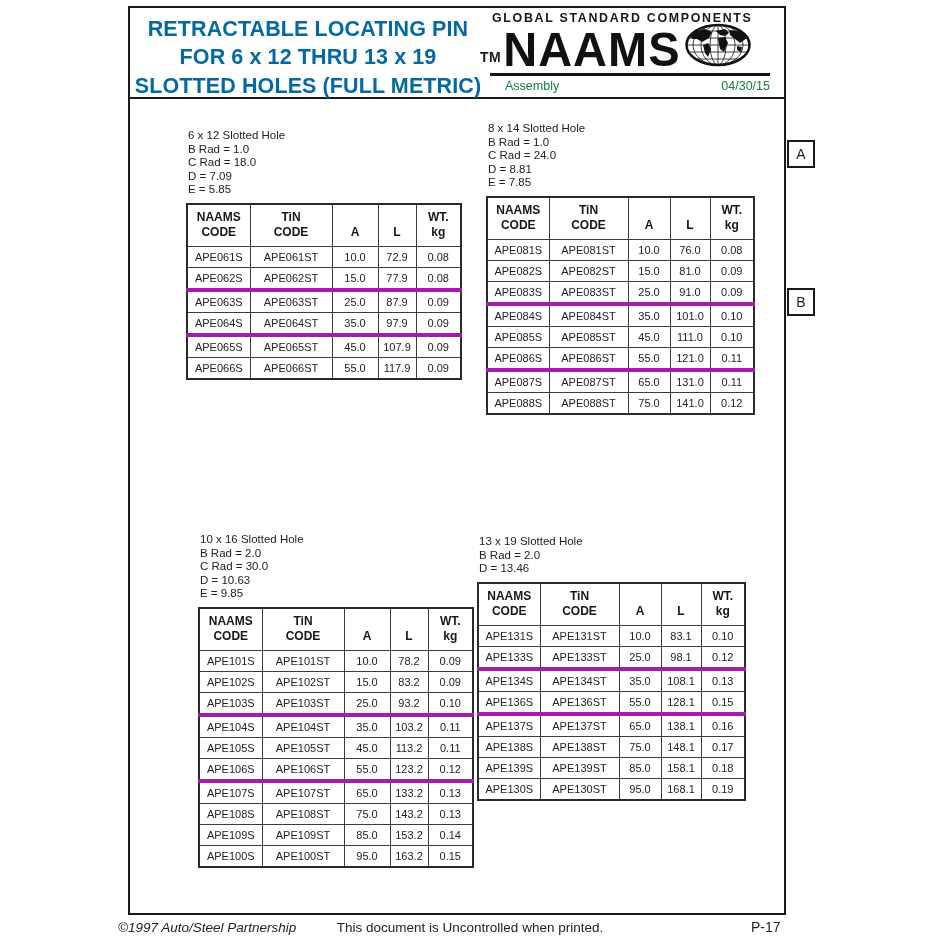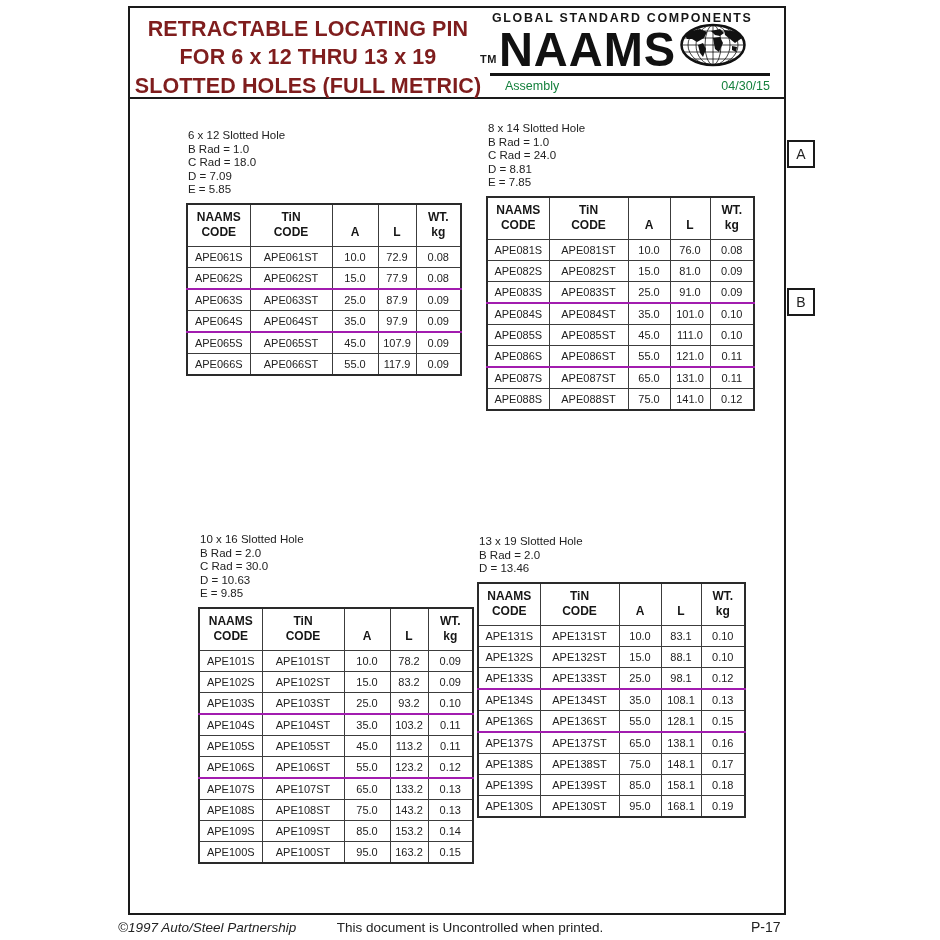--- a/index.html
+++ b/index.html
@@ -11,30 +11,30 @@
     position:absolute;left:128px;top:6px;width:658px;height:909px;
     border:2px solid #1a1a1a;box-sizing:border-box;background:#fff;
   }
   
   .hdr{
     position:absolute;left:0;top:0;width:100%;height:91px;
     border-bottom:2px solid #1a1a1a;box-sizing:border-box;
   }
   .title{
     position:absolute;left:4px;top:7px;width:348px;text-align:center;
-    font-weight:bold;font-size:21.5px;line-height:28.4px;color:#7f1d1d;
+    font-weight:bold;font-size:21.5px;line-height:28.4px;color:#0369a1;
     letter-spacing:0.1px;white-space:nowrap;
   }
   .brand{position:absolute;left:350px;top:3px;width:292px;}
   .tagline{
     font-weight:bold;font-size:12.4px;letter-spacing:1.7px;color:#161616;
     padding-left:12px;white-space:nowrap;
   }
   .brandrow{display:flex;align-items:flex-end;margin-top:-2px;}
-  .tm{font-weight:bold;font-size:11px;margin:0 2px 7px 0;letter-spacing:0.5px;}
+  .tm{font-weight:bold;font-size:14px;margin:0 2px 7px 0;letter-spacing:0.5px;}
   .brandname{
     font-weight:bold;font-size:47px;line-height:44px;letter-spacing:1px;
     color:#111;transform:scaleY(1.02);
   }
   .globe{margin:0 0 1px 4px;}
   .brandline{border-top:3px solid #141414;margin:1px 0 0 10px;width:280px;}
   .brandmeta{
     display:flex;justify-content:space-between;font-size:12.5px;
     padding:3px 2px 0 25px;color:#15803d;
   }
@@ -43,21 +43,21 @@
   .annot{font-size:11.5px;line-height:13.6px;margin:0 0 6px 2px;color:#222;}
   table{border-collapse:collapse;table-layout:fixed;background:#fff;}
   table{border:2px solid #2a2a2a;}
   th,td{
     border:1px solid #3c3c3c;padding:0;text-align:center;
     overflow:hidden;white-space:nowrap;
   }
   th{height:41px;font-size:12px;font-weight:bold;vertical-align:middle;color:#161616;}
   th span{display:block;line-height:15.5px;min-height:15.5px;}
   td{height:20px;font-size:11px;color:#222;}
-  tr.thick-top td{border-top:2px solid #a21caf;margin-top:44px;}
+  tr.thick-top td{border-top:4px solid #a21caf;margin-top:44px;}
   
   .marker{
     position:absolute;width:28px;height:28px;border:2px solid #1a1a1a;
     background:#fff;box-sizing:border-box;display:flex;align-items:center;
     justify-content:center;font-size:14px;color:#222;
   }
   
   .foot-left{position:absolute;left:118px;top:920px;font-size:13.5px;color:#222;font-style:italic;}
   .foot-center{position:absolute;left:0;right:0;top:920px;text-align:center;font-size:13.5px;color:#222;}
   .foot-right{position:absolute;left:751px;top:919px;font-size:14px;color:#222;}
@@ -460,27 +460,20 @@
       </thead>
     <tbody>
         <tr>
           <td>APE131S</td>
           <td>APE131ST</td>
           <td>10.0</td>
           <td>83.1</td>
           <td>0.10</td>
         </tr>
         <tr>
-          <td>APE132S</td>
-          <td>APE132ST</td>
-          <td>15.0</td>
-          <td>88.1</td>
-          <td>0.10</td>
-        </tr>
-        <tr>
           <td>APE133S</td>
           <td>APE133ST</td>
           <td>25.0</td>
           <td>98.1</td>
           <td>0.12</td>
         </tr>
         <tr class="thick-top">
           <td>APE134S</td>
           <td>APE134ST</td>
           <td>35.0</td>

